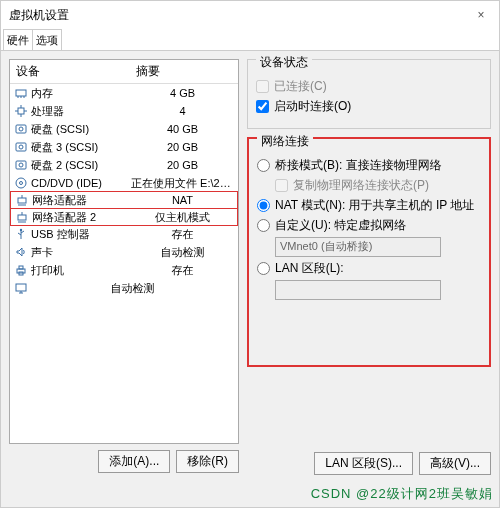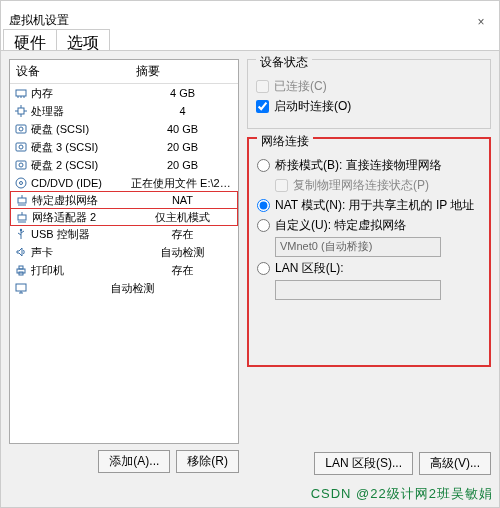--- a/index.html
+++ b/index.html
@@ -1,22 +1,22 @@
 <!DOCTYPE html>
 <html><head>
 <meta charset="utf-8">
 <style>
   * { box-sizing: border-box; margin: 0; padding: 0; }
   body { font-family: "Microsoft YaHei", "Segoe UI", sans-serif; font-size: 12px; color: #000; background: #fff; }
   .window { width: 500px; height: 508px; border: 1px solid #ccc; position: relative; background: #f0f0f0; }
-  .titlebar { height: 28px; display: flex; align-items: flex-end; justify-content: space-between; padding: 0 8px; background: #fff; }
+  .titlebar { height: 28px; display: flex; align-items: center; justify-content: space-between; padding: 0 8px; background: #fff; }
   .titlebar .title { font-size: 12px; }
   .titlebar .close { width: 20px; text-align: center; color: #555; cursor: pointer; }
   .tabs { display: flex; height: 22px; background: #fff; border-bottom: 1px solid #ccc; padding-left: 2px; }
-  .tab { padding: 3px 10px 0; border: 1px solid #ccc; border-bottom: none; margin-right: -1px; background: #fff; font-size: 16px; cursor: pointer; }
+  .tab { padding: 3px 3px 0; border: 1px solid #ccc; border-bottom: none; margin-right: -1px; background: #fff; font-size: 11px; cursor: pointer; }
   .tab.active { position: relative; z-index: 2; }
   .body { display: flex; padding: 8px; gap: 8px; height: 430px; }
   .left { width: 230px; display: flex; flex-direction: column; }
   .device-list { flex: 1; border: 1px solid #aaa; background: #fff; overflow: hidden; }
   .device-head { display: flex; border-bottom: 1px solid #ddd; background: #fff; }
   .device-head div { padding: 3px 6px; font-size: 12px; }
   .col-d { width: 120px; }
   .col-s { flex: 1; }
   .row { display: flex; align-items: center; height: 18px; padding: 0 4px; font-size: 11px; white-space: nowrap; overflow: hidden; }
   .row .ic { width: 14px; height: 14px; margin-right: 3px; display: inline-flex; align-items: center; justify-content: center; }
@@ -131,21 +131,21 @@
               <span class="sm">正在使用文件 E:\20220308020...</span>
             </div>
             <div class="row hl">
               <span class="ic">
                 <svg width="12" height="12">
                   <rect x="2" y="4" width="8" height="5" fill="none" stroke="#3a6ea5"></rect>
                   <line x1="6" y1="1" x2="6" y2="4" stroke="#3a6ea5"></line>
                   <line x1="2" y1="11" x2="10" y2="11" stroke="#3a6ea5"></line>
                 </svg>
               </span>
-              <span class="nm">特定虚拟网络</span>
+              <span class="nm">网络适配器</span>
               <span class="sm">NAT</span>
             </div>
             <div class="row hl">
               <span class="ic">
                 <svg width="12" height="12">
                   <rect x="2" y="4" width="8" height="5" fill="none" stroke="#3a6ea5"></rect>
                   <line x1="6" y1="1" x2="6" y2="4" stroke="#3a6ea5"></line>
                   <line x1="2" y1="11" x2="10" y2="11" stroke="#3a6ea5"></line>
                 </svg>
               </span>

